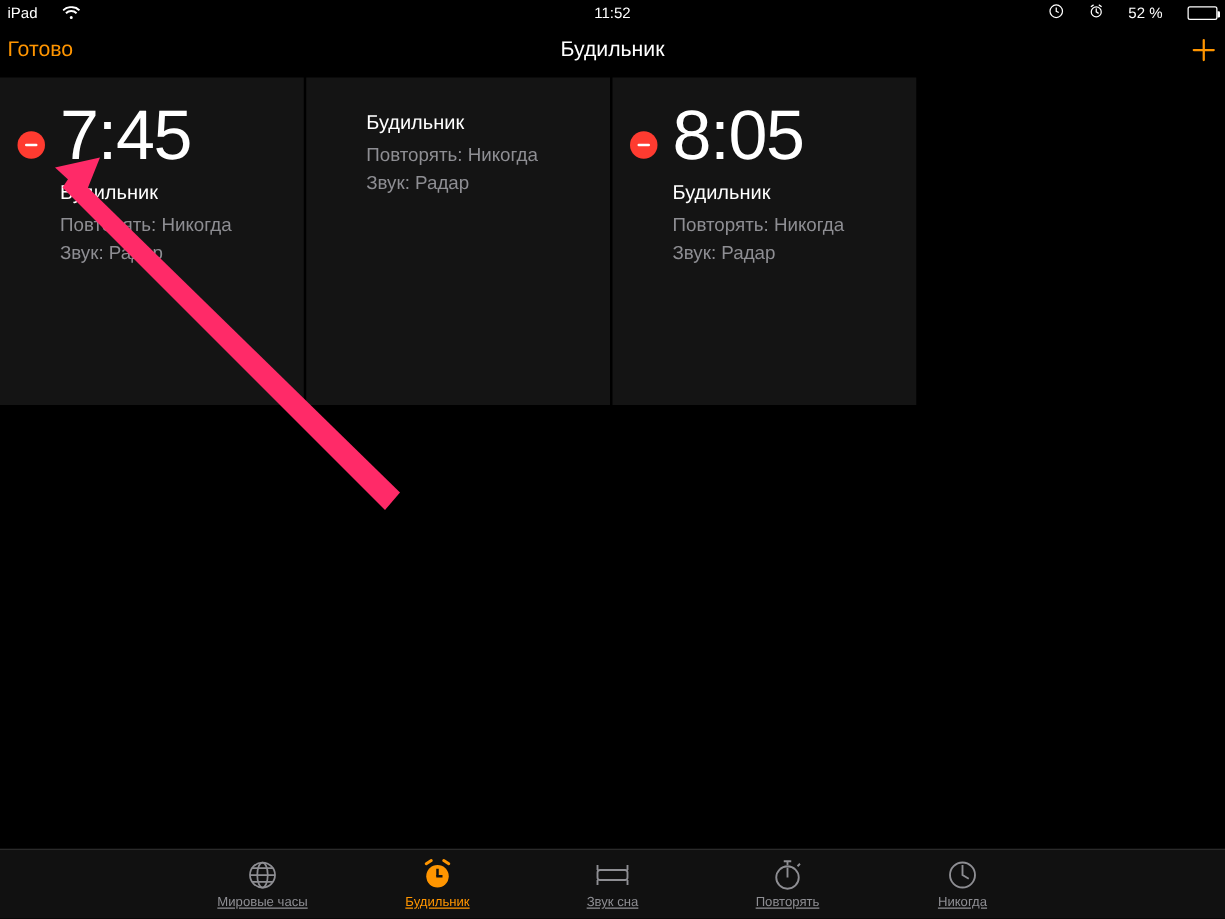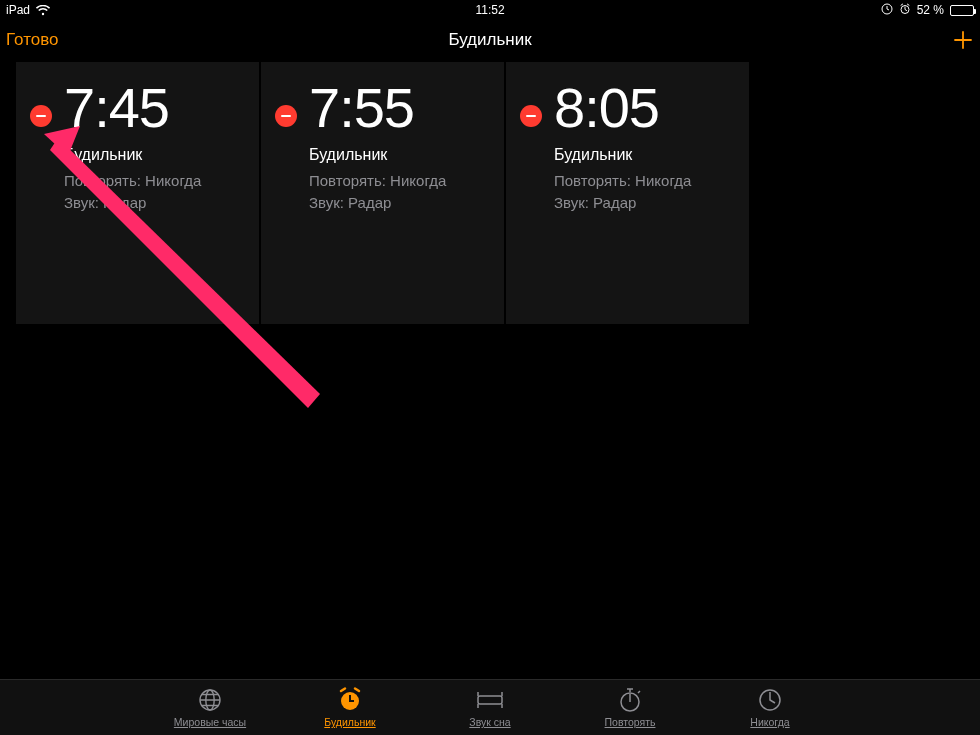--- a/index.html
+++ b/index.html
@@ -19,21 +19,21 @@
       display: flex;
       align-items: center;
       justify-content: space-between;
       padding: 0 6px;
       font-size: 12px;
       color: #fff;
     }
     .status-left, .status-right {
       display: flex;
       align-items: center;
-      gap: 6px;
+      gap: 20px;
     }
     .status-center {
       position: absolute;
       left: 50%;
       transform: translateX(-50%);
       font-size: 12px;
     }
     .wifi-icon svg { display: block; }
     .battery { display: flex; align-items: center; gap: 3px; }
     .battery-shell {
@@ -67,21 +67,20 @@
     .nav-right {
       color: #ff9500;
     }
     .plus-icon svg { display: block; }
 
     
     .alarms {
       display: flex;
       gap: 2px;
       margin-top: 2px;
-      margin-left: 16px;
     }
     .alarm-card {
       width: 243px;
       height: 262px;
       background: #141414;
       padding: 18px 18px 18px 14px;
       position: relative;
     }
     .alarm-top {
       display: flex;
@@ -205,26 +204,20 @@
       <div class="alarm-time">7:45</div>
     </div>
     <div class="alarm-meta">
       <div class="alarm-label">Будильник</div>
       <div class="alarm-repeat">Повторять: Никогда</div>
       <div class="alarm-sound">Звук: Радар</div>
     </div>
   </div>
 
   <div class="alarm-card">
-    <div class="alarm-top">
-      <div class="delete-btn">
-          <span class="bar"></span>
-        </div>
-      <div class="alarm-time">7:55</div>
-    </div>
     <div class="alarm-meta">
       <div class="alarm-label">Будильник</div>
       <div class="alarm-repeat">Повторять: Никогда</div>
       <div class="alarm-sound">Звук: Радар</div>
     </div>
   </div>
 
   <div class="alarm-card">
     <div class="alarm-top">
       <div class="delete-btn">

